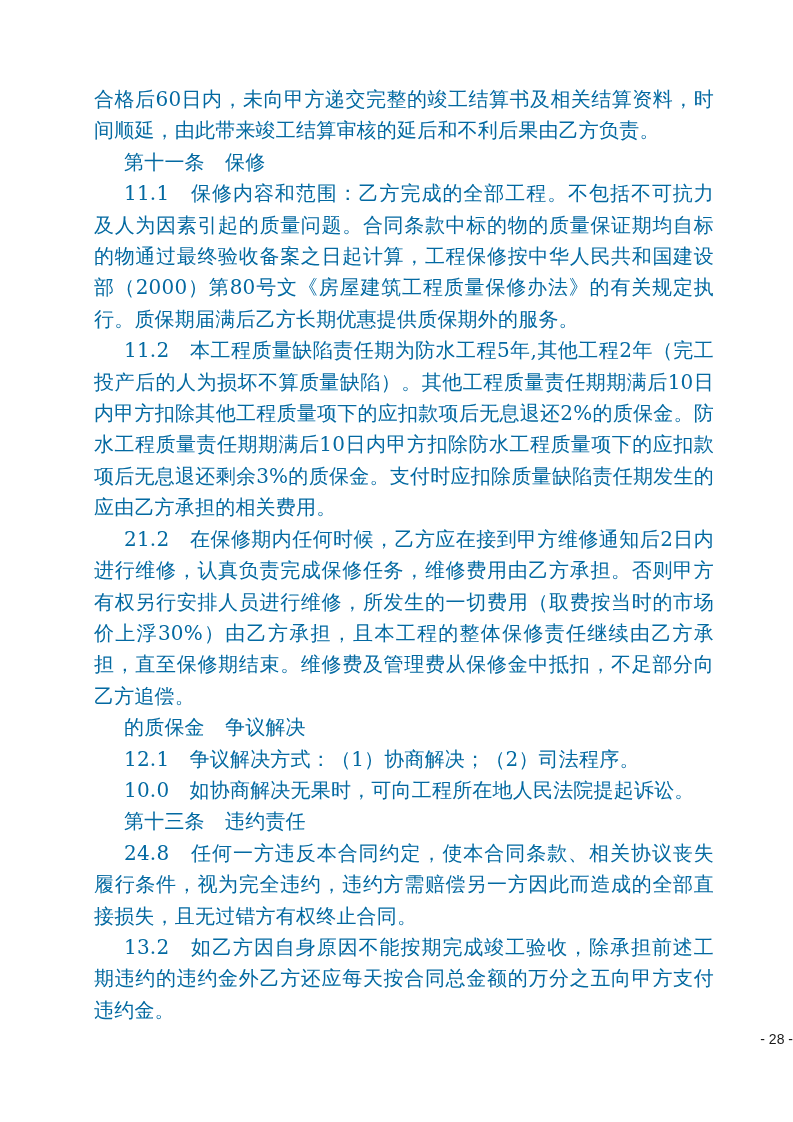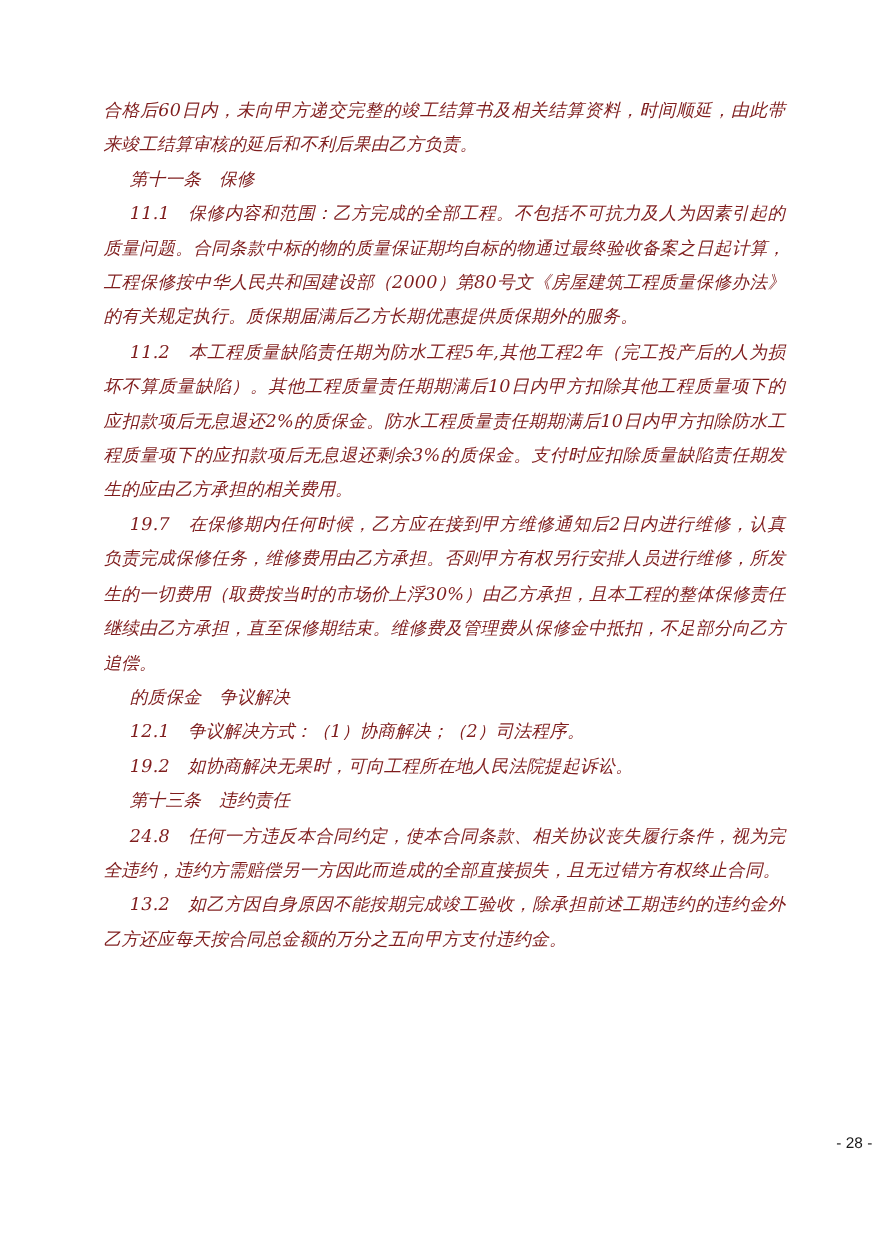--- a/index.html
+++ b/index.html
@@ -16,27 +16,26 @@
     font-family: "DejaVu Serif", "Liberation Serif", serif;
   }
   .content {
     position: absolute;
     left: 94px;
     top: 84px;
     width: 620px;
   }
   .para {
     margin: 0;
-    font-size: 16px;
+    font-size: 20px;
     line-height: 31.4px;
-    color: #7f1d1d;
+    color: #0369a1;
     text-align: justify;
     letter-spacing: 0.2px;
     word-break: break-all;
-    font-style: italic;
   }
   .para.indent {
     text-indent: 1.5em;
   }
   .footer {
     position: absolute;
     left: 0;
     top: 1031px;
     width: 100%;
     text-align: right;
@@ -47,22 +46,22 @@
 </style>
 </head>
 <body>
 
 <div class="page">
   <div class="content">
     <p class="para">合格后60日内，未向甲方递交完整的竣工结算书及相关结算资料，时间顺延，由此带来竣工结算审核的延后和不利后果由乙方负责。</p>
     <p class="para indent">第十一条　保修</p>
     <p class="para indent">11.1　保修内容和范围：乙方完成的全部工程。不包括不可抗力及人为因素引起的质量问题。合同条款中标的物的质量保证期均自标的物通过最终验收备案之日起计算，工程保修按中华人民共和国建设部（2000）第80号文《房屋建筑工程质量保修办法》的有关规定执行。质保期届满后乙方长期优惠提供质保期外的服务。</p>
     <p class="para indent">11.2　本工程质量缺陷责任期为防水工程5年,其他工程2年（完工投产后的人为损坏不算质量缺陷）。其他工程质量责任期期满后10日内甲方扣除其他工程质量项下的应扣款项后无息退还2%的质保金。防水工程质量责任期期满后10日内甲方扣除防水工程质量项下的应扣款项后无息退还剩余3%的质保金。支付时应扣除质量缺陷责任期发生的应由乙方承担的相关费用。</p>
-    <p class="para indent">19.7　在保修期内任何时候，乙方应在接到甲方维修通知后2日内进行维修，认真负责完成保修任务，维修费用由乙方承担。否则甲方有权另行安排人员进行维修，所发生的一切费用（取费按当时的市场价上浮30%）由乙方承担，且本工程的整体保修责任继续由乙方承担，直至保修期结束。维修费及管理费从保修金中抵扣，不足部分向乙方追偿。</p>
+    <p class="para indent">21.2　在保修期内任何时候，乙方应在接到甲方维修通知后2日内进行维修，认真负责完成保修任务，维修费用由乙方承担。否则甲方有权另行安排人员进行维修，所发生的一切费用（取费按当时的市场价上浮30%）由乙方承担，且本工程的整体保修责任继续由乙方承担，直至保修期结束。维修费及管理费从保修金中抵扣，不足部分向乙方追偿。</p>
     <p class="para indent">的质保金　争议解决</p>
     <p class="para indent">12.1　争议解决方式：（1）协商解决；（2）司法程序。</p>
-    <p class="para indent">19.2　如协商解决无果时，可向工程所在地人民法院提起诉讼。</p>
+    <p class="para indent">10.0　如协商解决无果时，可向工程所在地人民法院提起诉讼。</p>
     <p class="para indent">第十三条　违约责任</p>
     <p class="para indent">24.8　任何一方违反本合同约定，使本合同条款、相关协议丧失履行条件，视为完全违约，违约方需赔偿另一方因此而造成的全部直接损失，且无过错方有权终止合同。</p>
     <p class="para indent">13.2　如乙方因自身原因不能按期完成竣工验收，除承担前述工期违约的违约金外乙方还应每天按合同总金额的万分之五向甲方支付违约金。</p>
   </div>
   <div class="footer">- 28 -</div>
 </div>
 
 </body></html>

